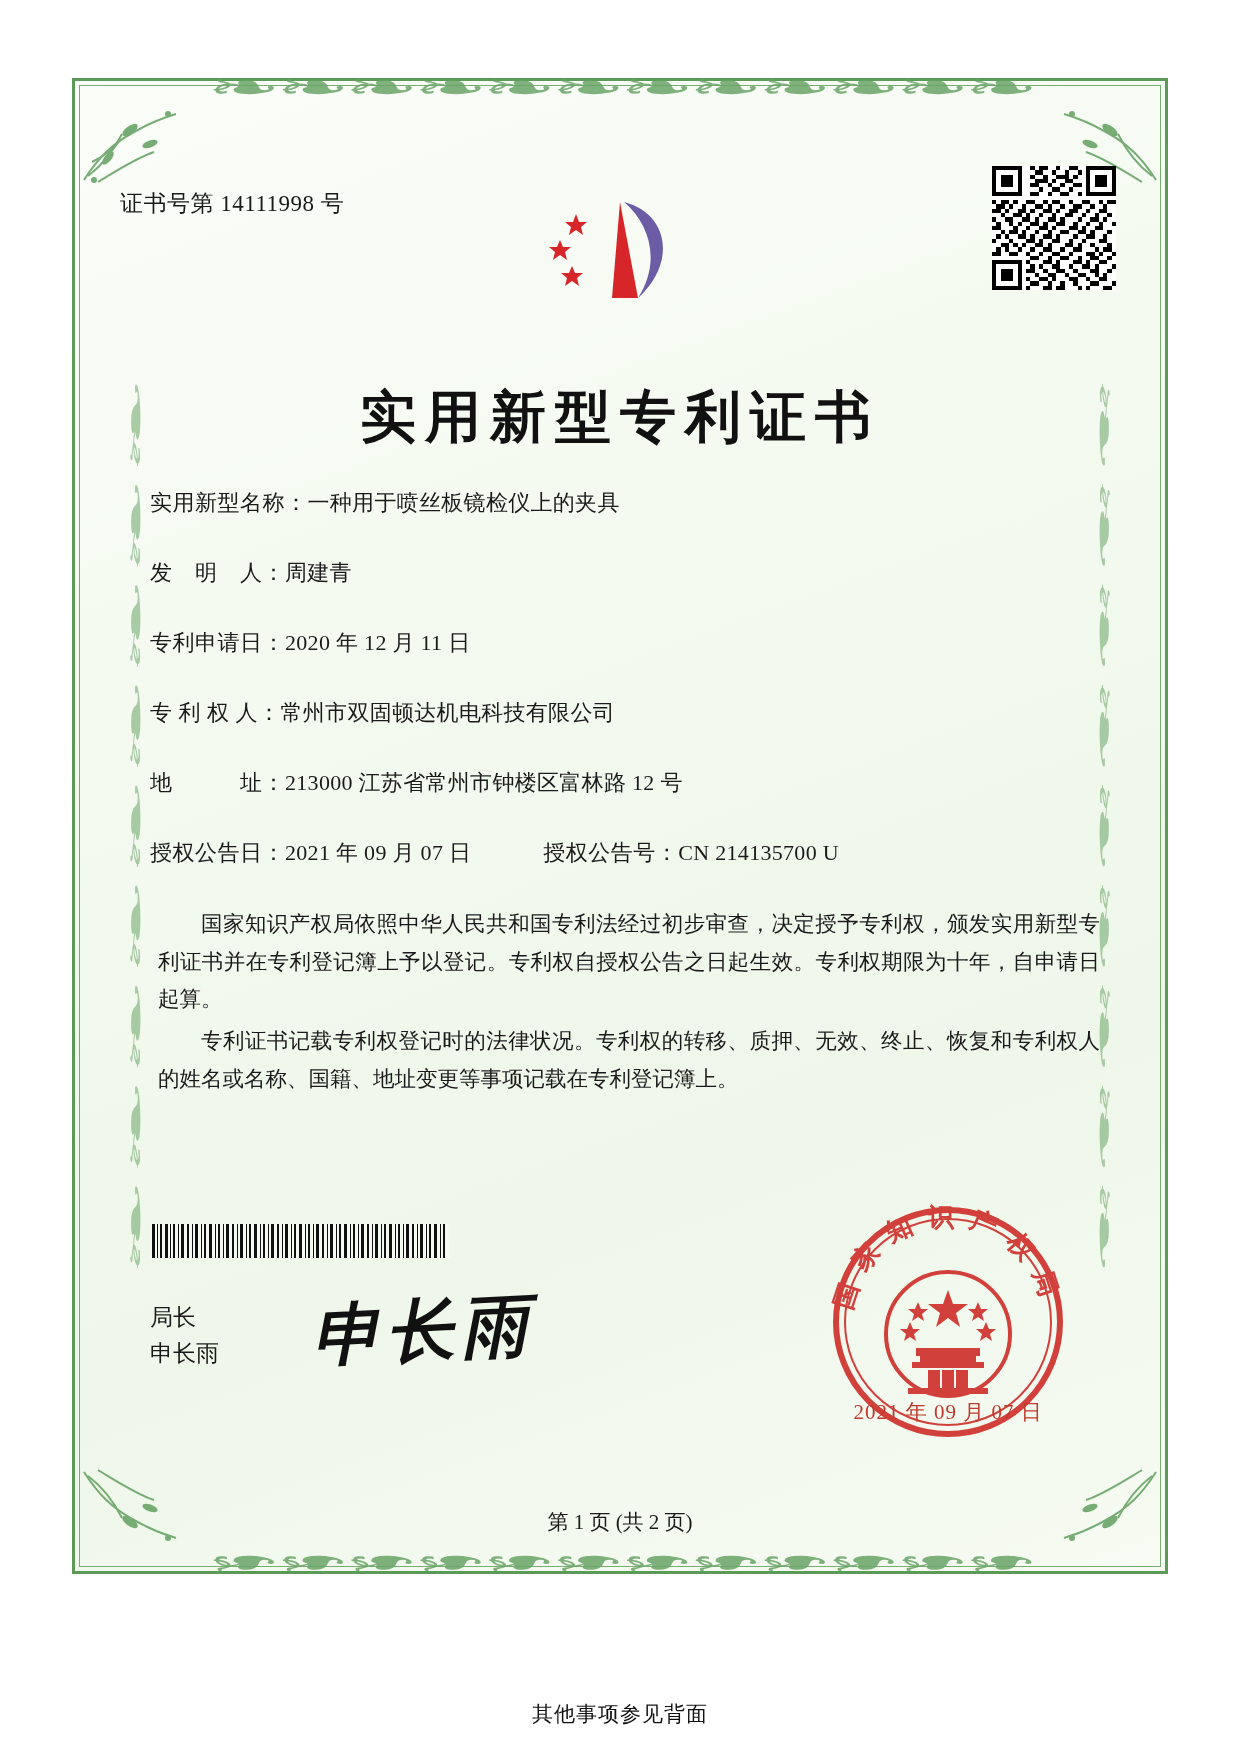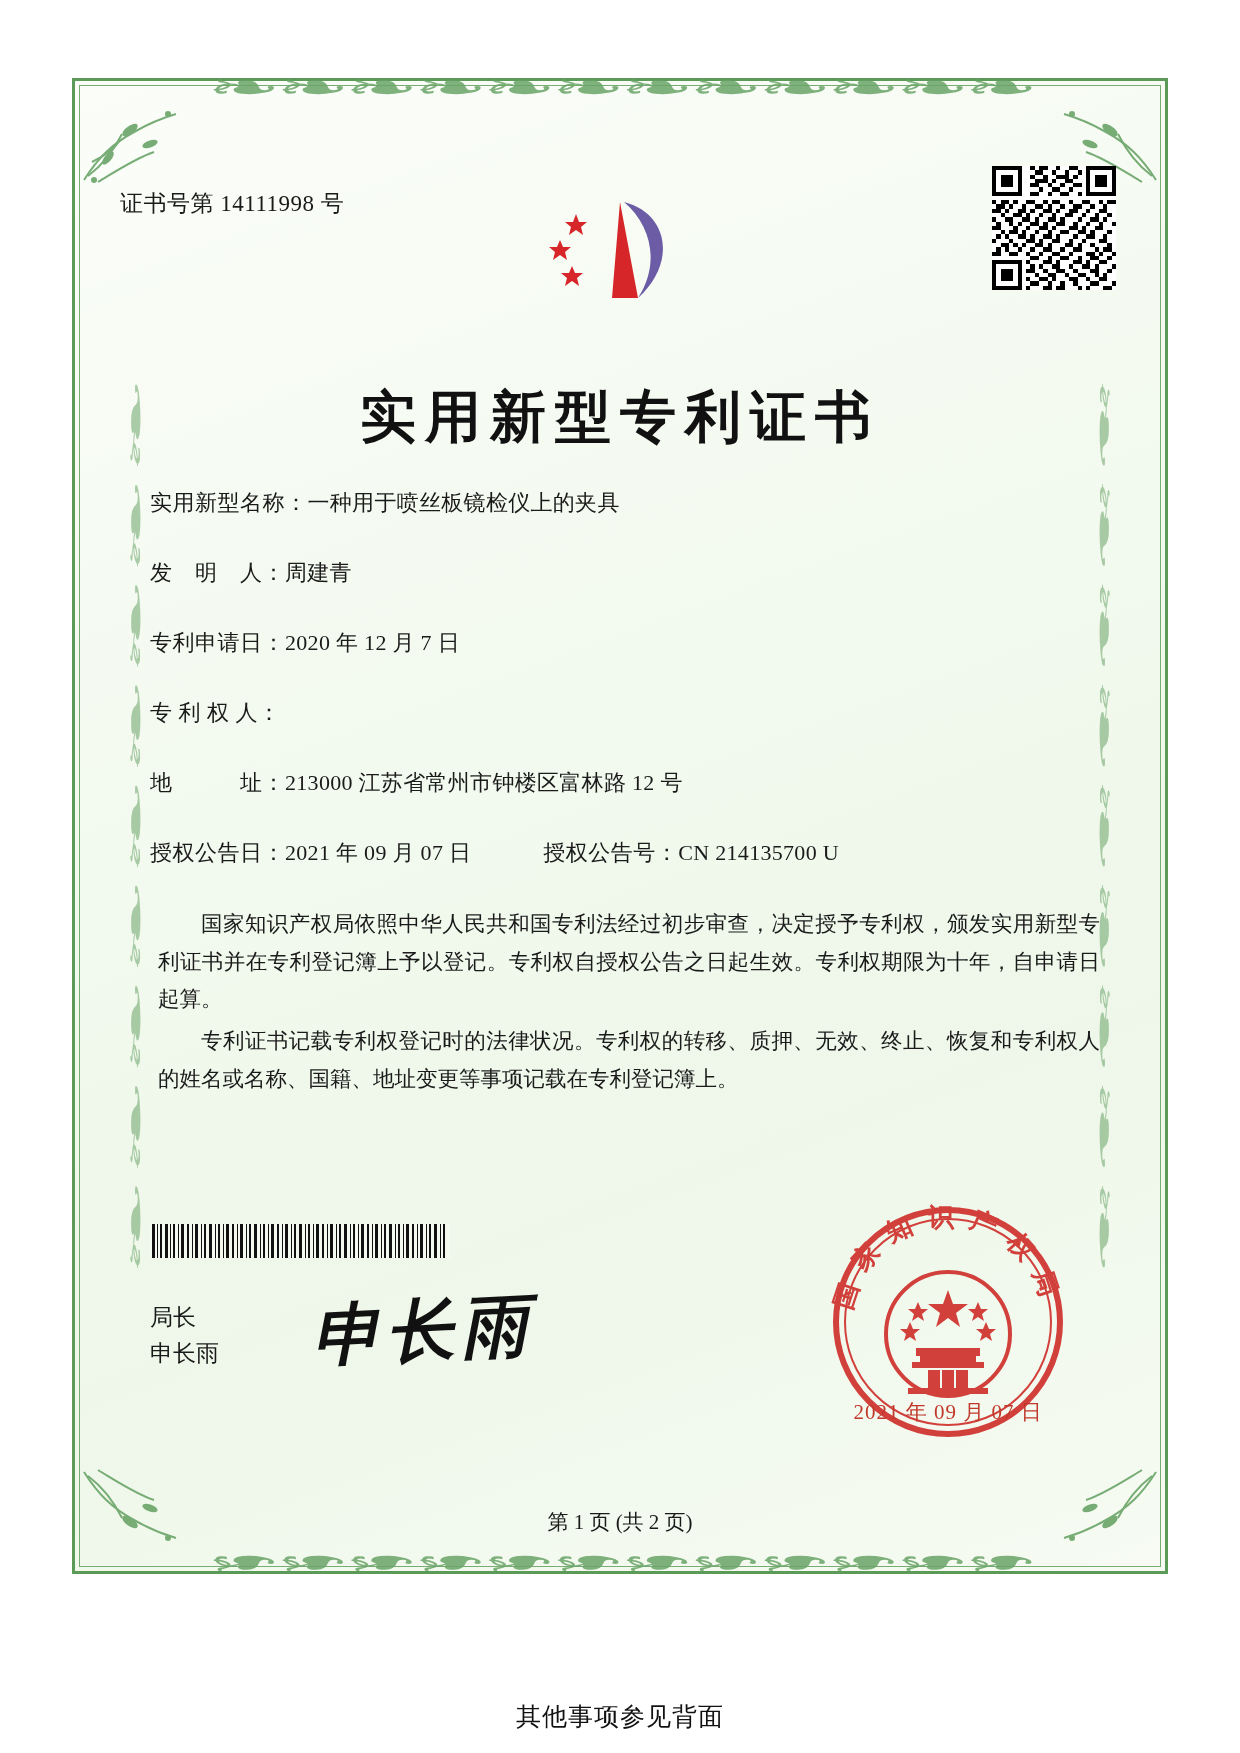--- a/index.html
+++ b/index.html
@@ -231,21 +231,21 @@
     text-align: center;
     font-size: 21px;
   }
 
   .footnote {
     position: absolute;
     left: 0;
     right: 0;
     top: 1700px;
     text-align: center;
-    font-size: 25px;
+    font-size: 21px;
     letter-spacing: 1px;
     color: #111;
   }
 </style>
 </head>
 <body>
 
 <div class="certificate">
 
   <div class="border-outer"></div>
@@ -534,25 +534,26 @@
     </div>
 
     <div class="row">
       <span class="lbl">发　明　人：</span>
       <span class="val">周建青</span>
     </div>
 
 
     <div class="row">
       <span class="lbl">专利申请日：</span>
-      <span class="val">2020 年 12 月 7 日</span>
+      <span class="val">2020 年 12 月 11 日</span>
     </div>
 
     <div class="row">
       <span class="lbl">专 利 权 人：</span>
+      <span class="val">常州市双固顿达机电科技有限公司</span>
     </div>
 
     <div class="row">
       <span class="lbl">地　　　址：</span>
       <span class="val">213000 江苏省常州市钟楼区富林路 12 号</span>
     </div>
 
     <div class="row two-col">
       <span class="lbl">授权公告日：</span>
       <span class="val">2021 年 09 月 07 日</span>

